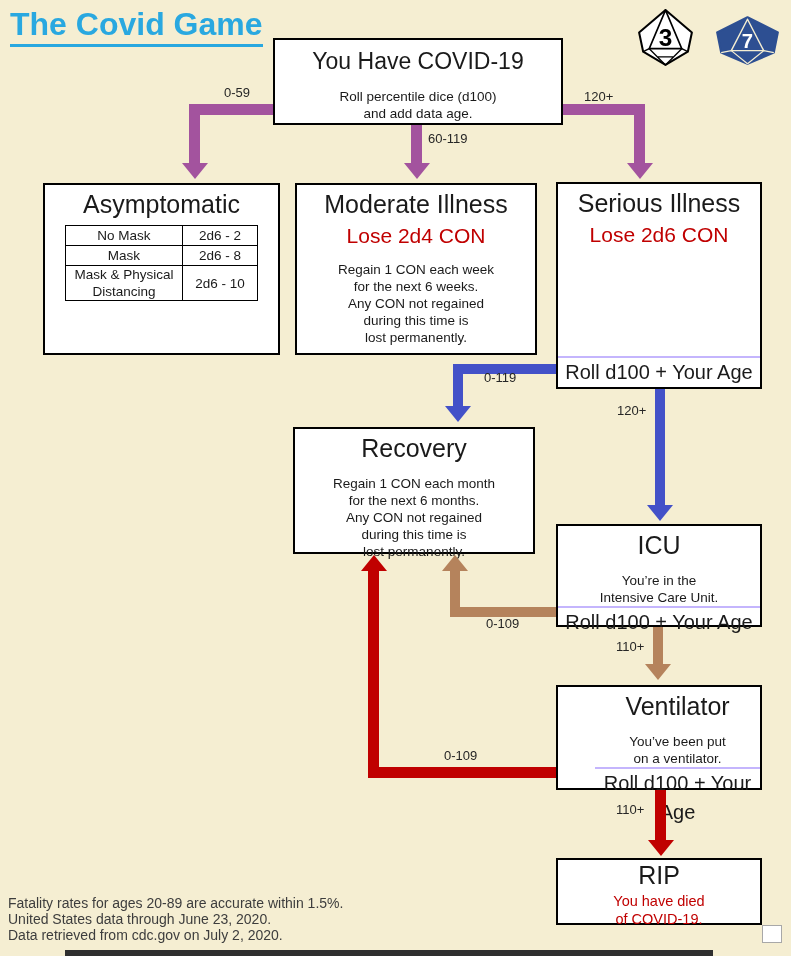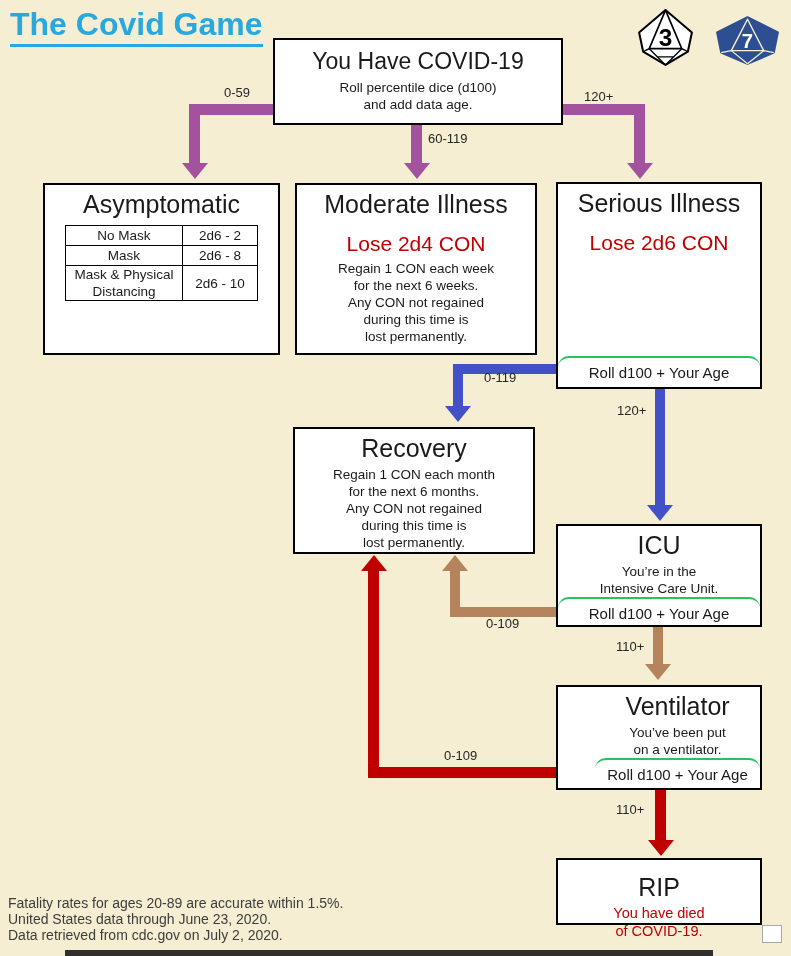--- a/index.html
+++ b/index.html
@@ -16,25 +16,25 @@
   }
   
   .die{position:absolute;}
   
   .node{
     position:absolute;background:#fff;border:2px solid #000;box-sizing:border-box;
     display:flex;flex-direction:column;text-align:center;
   }
   .node-title{font-size:25px;font-weight:400;line-height:30px;margin-top:4px;}
   .node-title.big{font-size:23px;line-height:30px;margin-top:6px;}
-  .node-body{font-size:13.5px;line-height:17px;color:#1a1a1a;margin-top:3px;}
-  .highlight{font-size:21px;line-height:26px;color:var(--red,#c00000);margin-top:12px;}
+  .node-body{font-size:13.5px;line-height:17px;color:#1a1a1a;margin-top:12px;}
+  .highlight{font-size:21px;line-height:26px;color:var(--red,#c00000);margin-top:4px;}
   .spacer{flex:1;}
   .roll-strip{
-    border-top:2px solid #22c55e;font-size:15px;line-height:29px;height:31px;box-sizing:border-box;border-radius:11px;
+    border-top:2px solid #c4b5fd;font-size:20px;line-height:29px;height:31px;box-sizing:border-box;
   }
   .rip-body{font-size:14.5px;line-height:18px;color:var(--red,#c00000);margin-top:2px;}
   
   .infect-table{
     border-collapse:collapse;margin:6px auto 0 auto;font-size:13.5px;
   }
   .infect-table td{
     border:1px solid #000;padding:0 4px;text-align:center;line-height:17px;height:19px;
   }
   .infect-table td.lbl{width:108px;}
@@ -213,21 +213,21 @@
     <div class="ah up red" style="left:361px;top:555px;"></div>
     <div class="arrow-label" style="left:444px;top:748px;">0-109</div>
   </div>
   <div>
     <div class="seg red" style="left:655px;top:790px;width:11px;height:51px;"></div>
     <div class="ah down red" style="left:648px;top:840px;"></div>
     <div class="arrow-label" style="left:616px;top:802px;">110+</div>
   </div>
 
   <div class="node" style="left:556px;top:858px;width:206px;height:67px;">
-    <div class="node-title" style="margin-top:12px;">RIP</div>
+    <div class="node-title" style="margin-top:0px;">RIP</div>
     <div class="rip-body">
       <div>You have died</div>
       <div>of COVID-19.</div>
     </div>
   </div>
 
   <div class="footer">
     <div>Fatality rates for ages 20-89 are accurate within 1.5%.</div>
     <div>United States data through June 23, 2020.</div>
     <div>Data retrieved from cdc.gov on July 2, 2020.</div>

